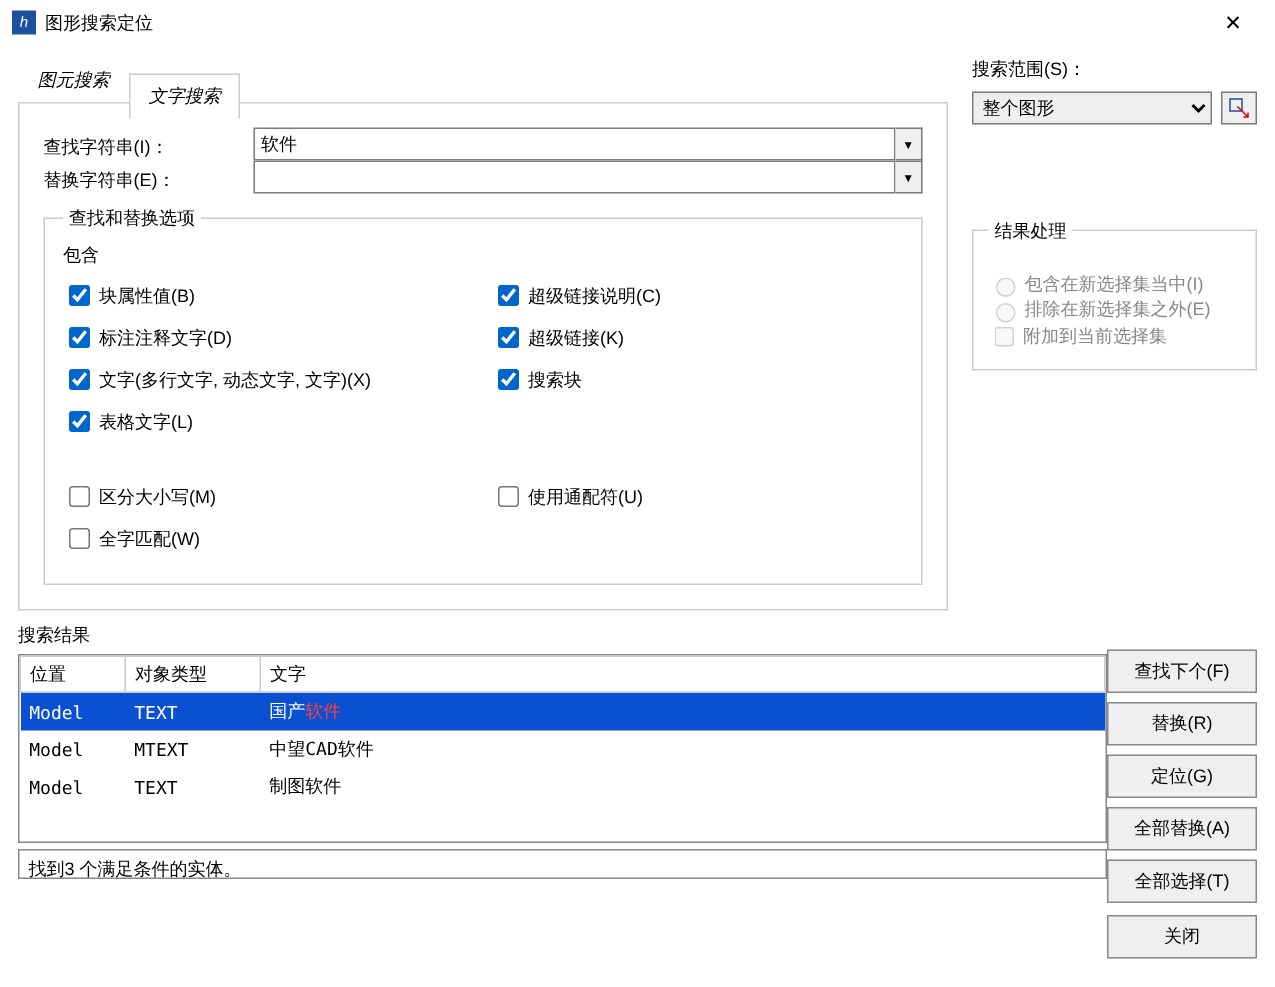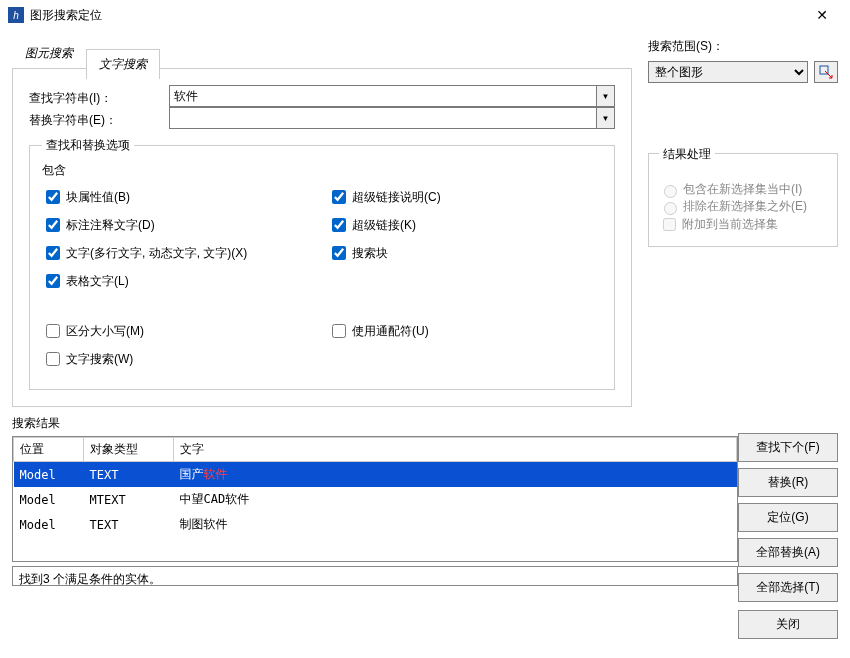--- a/index.html
+++ b/index.html
@@ -118,21 +118,21 @@
           </div>
         </div>
         <div class="checkgrid mismatch">
           <div class="checkcol">
             <div class="checkrow">
                 <input type="checkbox" style="">
                 <span>区分大小写(M)</span>
               </div>
             <div class="checkrow">
                 <input type="checkbox" style="">
-                <span>文字搜索(W)</span>
+                <span>全字匹配(W)</span>
               </div>
           </div>
           <div class="checkcol">
             <div class="checkrow">
                 <input type="checkbox" style="">
                 <span>使用通配符(U)</span>
               </div>
           </div>
         </div>
       </fieldset>

